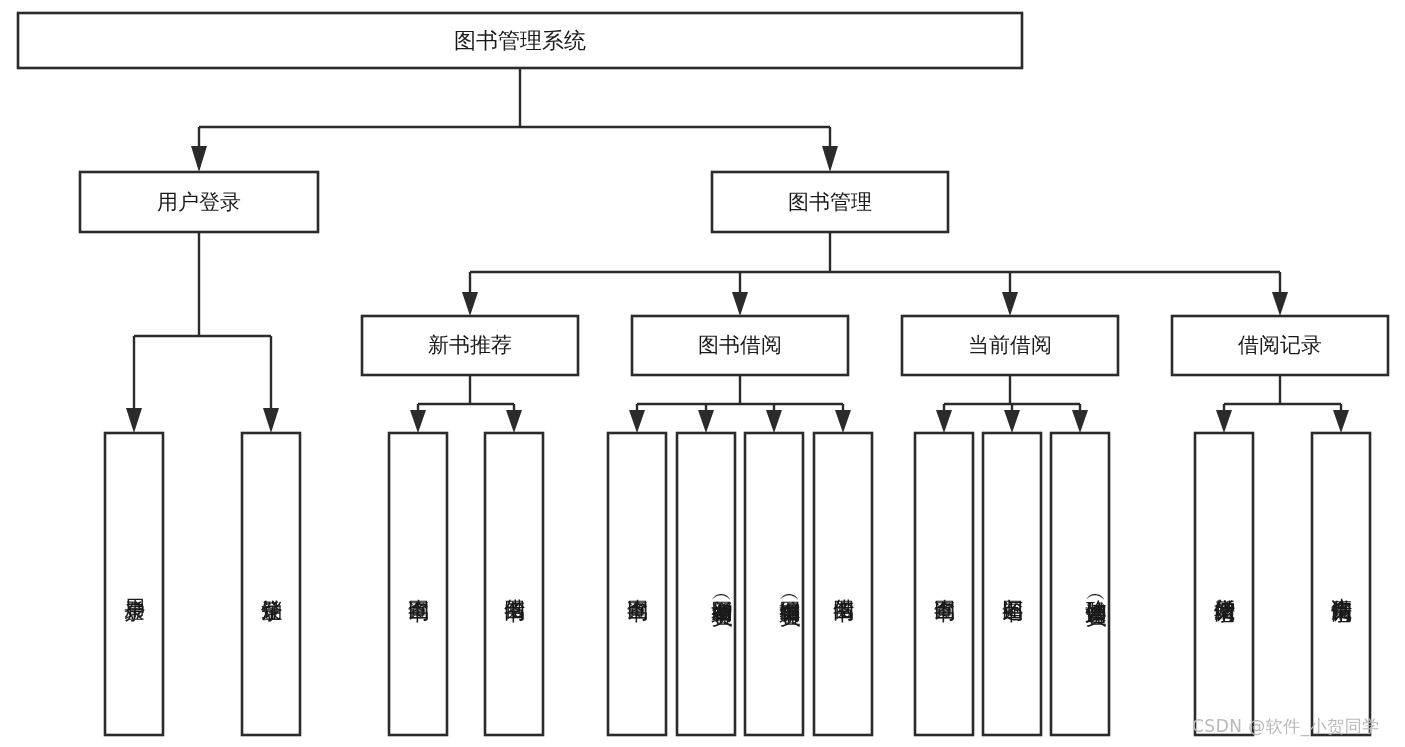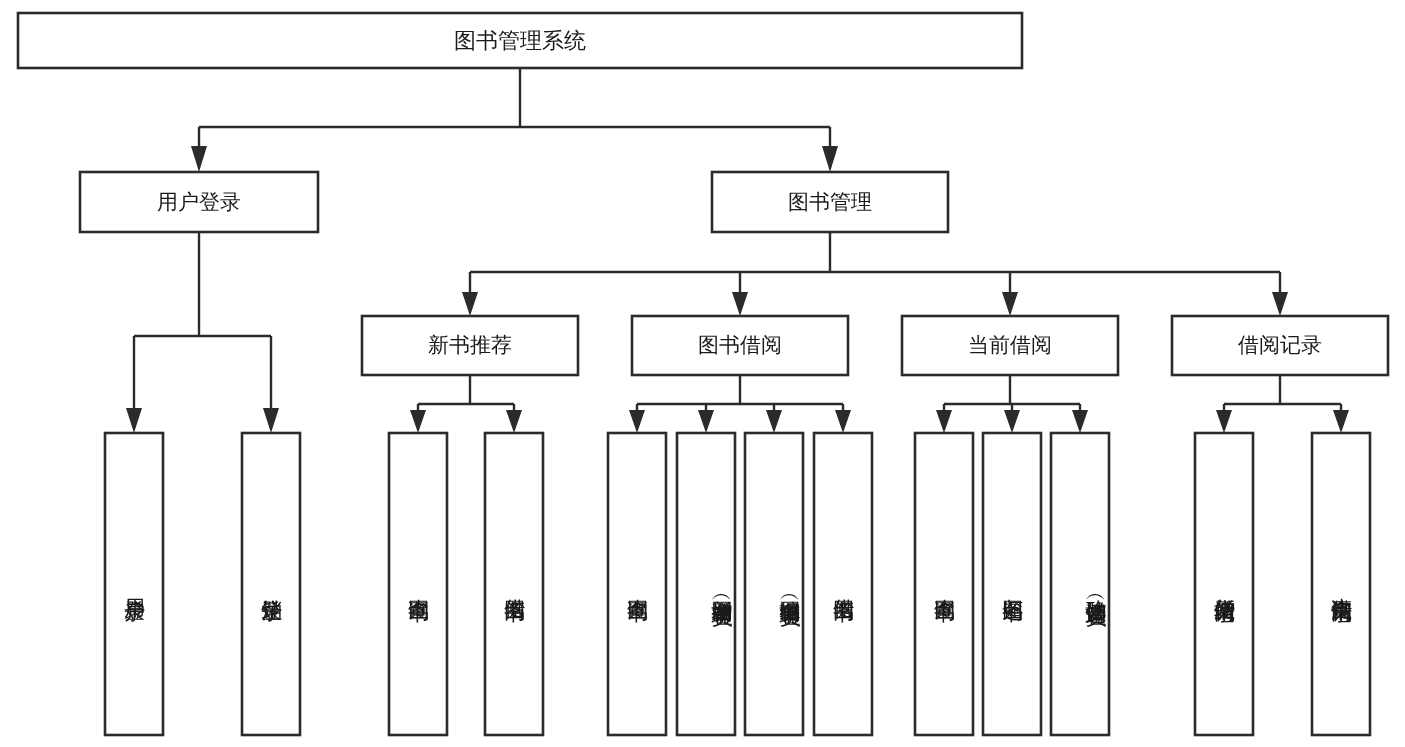--- a/index.html
+++ b/index.html
@@ -226,14 +226,15 @@
   <div class="vlabel" style="left:745px; top:440px; width:58px; height:295px; display:flex; align-items:flex-start; justify-content:center;">编辑图书（管理员）</div>
   <div class="vlabel" style="left:814px; top:433px; width:58px; height:302px; display:flex; align-items:center; justify-content:center;">借阅图书</div>
 
   <div class="vlabel" style="left:915px; top:433px; width:58px; height:302px; display:flex; align-items:center; justify-content:center;">查询图书</div>
   <div class="vlabel" style="left:983px; top:433px; width:58px; height:302px; display:flex; align-items:center; justify-content:center;">归还图书</div>
   <div class="vlabel" style="left:1051px; top:440px; width:58px; height:295px; display:flex; align-items:flex-start; justify-content:center;">确认归还（管理员）</div>
 
   <div class="vlabel" style="left:1195px; top:433px; width:58px; height:302px; display:flex; align-items:center; justify-content:center;">新增借阅记录</div>
   <div class="vlabel" style="left:1312px; top:433px; width:58px; height:302px; display:flex; align-items:center; justify-content:center;">查询借阅记录</div>
 
+  <div class="watermark" style="left:1192px; top:715px;">CSDN @软件_小贺同学</div>
 
 </div>
 
 </body></html>

